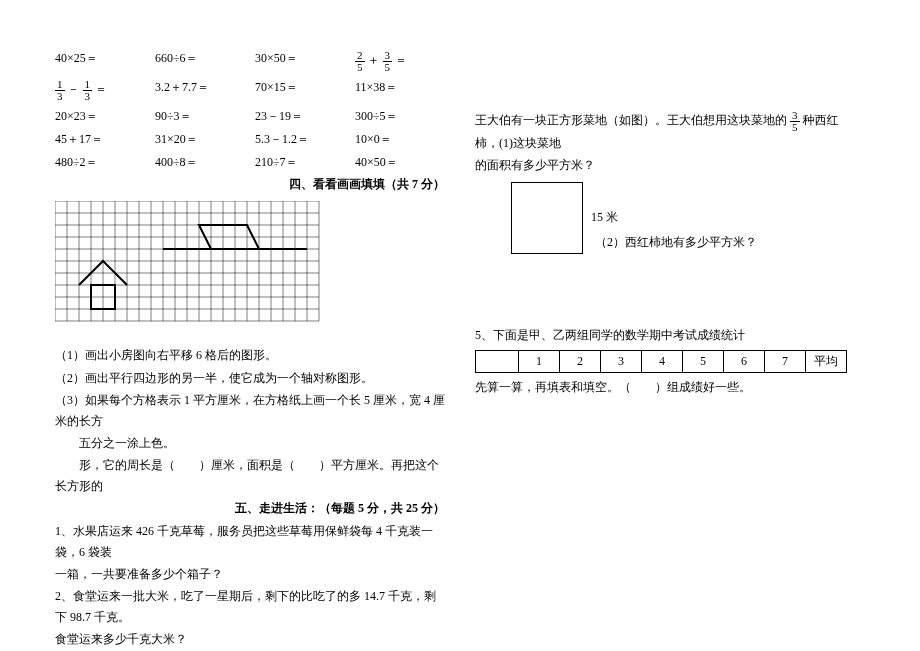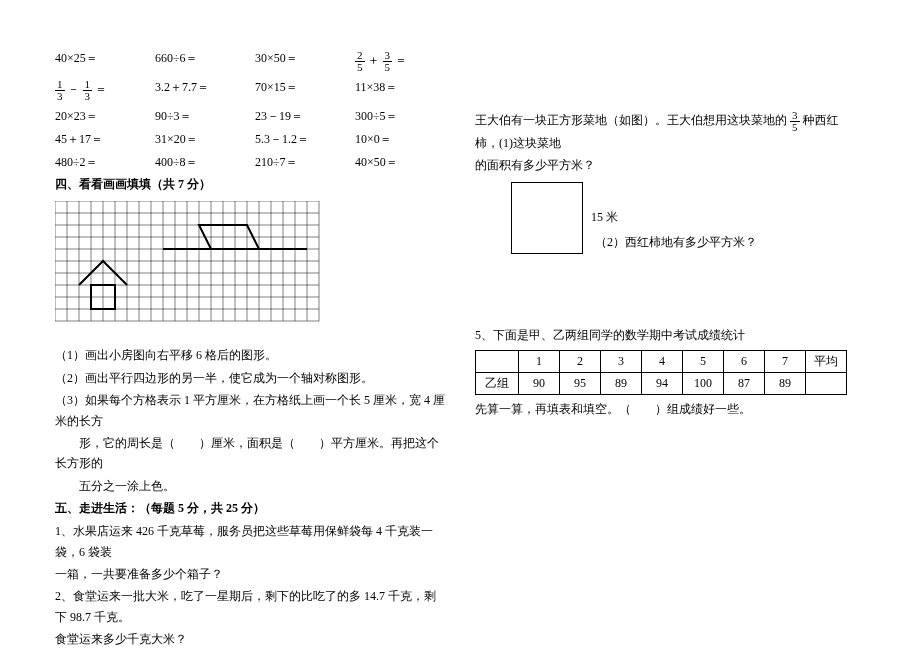--- a/index.html
+++ b/index.html
@@ -32,21 +32,21 @@
     display: grid;
     grid-template-columns: 100px 100px 100px 90px;
     row-gap: 6px;
     margin-bottom: 6px;
     line-height: 1.4;
   }
   .calc-grid span { white-space: nowrap; }
   .frac { display: inline-block; text-align: center; vertical-align: middle; line-height: 1; font-size: 11px; }
   .frac .n { display:block; border-bottom:1px solid #000; padding:0 2px; }
   .frac .d { display:block; padding:0 2px; }
-  .section-title { font-weight: bold; margin: 4px 0; }
+  .section-title { font-weight: bold; margin: 4px 0; text-align: right; }
   .grid-svg { margin: 4px 0 8px 0; }
   .para { line-height: 1.7; margin: 2px 0; }
   .indent { text-indent: 2em; }
   .sq-box { border:1.5px solid #000; width:70px; height:70px; display:inline-block; vertical-align:top; }
   .sq-wrap { display:flex; align-items:center; gap:8px; margin:6px 0 18px 0;padding-left:36px; }
   .sq-label { }
   .q2-line { margin-left: 120px; margin-top: -40px; margin-bottom: 31px;}
   table.score {
     border-collapse: collapse;
     margin: 4px 0;
@@ -150,22 +150,22 @@
         <rect x="36" y="84" width="24" height="24"></rect>
 
         <polyline points="156,48 204,48 192,24 144,24 156,48"></polyline>
         <line x1="108" y1="48" x2="252" y2="48"></line>
       </g>
     </svg>
 
     <div class="para">（1）画出小房图向右平移 6 格后的图形。</div>
     <div class="para">（2）画出平行四边形的另一半，使它成为一个轴对称图形。</div>
     <div class="para">（3）如果每个方格表示 1 平方厘米，在方格纸上画一个长 5 厘米，宽 4 厘米的长方</div>
+    <div class="para indent">五分之一涂上色。</div>
     <div class="para indent">形，它的周长是（　　）厘米，面积是（　　）平方厘米。再把这个长方形的</div>
-    <div class="para indent">五分之一涂上色。</div>
 
     <div class="section-title">五、走进生活：（每题 5 分，共 25 分）</div>
     <div class="para">1、水果店运来 426 千克草莓，服务员把这些草莓用保鲜袋每 4 千克装一袋，6 袋装</div>
     <div class="para">一箱，一共要准备多少个箱子？</div>
     <div class="para">2、食堂运来一批大米，吃了一星期后，剩下的比吃了的多 14.7 千克，剩下 98.7 千克。</div>
     <div class="para">食堂运来多少千克大米？</div>
 
     
     
   </div>
@@ -193,28 +193,17 @@
         <th></th>
             <th>1</th>
             <th>2</th>
             <th>3</th>
             <th>4</th>
             <th>5</th>
             <th>6</th>
             <th>7</th>
             <th>平均</th>
       </tr>
-      <tr>
-        <td>乙组</td>
-            <td>90</td>
-            <td>95</td>
-            <td>89</td>
-            <td>94</td>
-            <td>100</td>
-            <td>87</td>
-            <td>89</td>
-            <td></td>
-      </tr>
     </tbody>
       </table>
     <div class="para">先算一算，再填表和填空。（　　）组成绩好一些。</div>
   </div>
 </div>
 
 </body></html>

